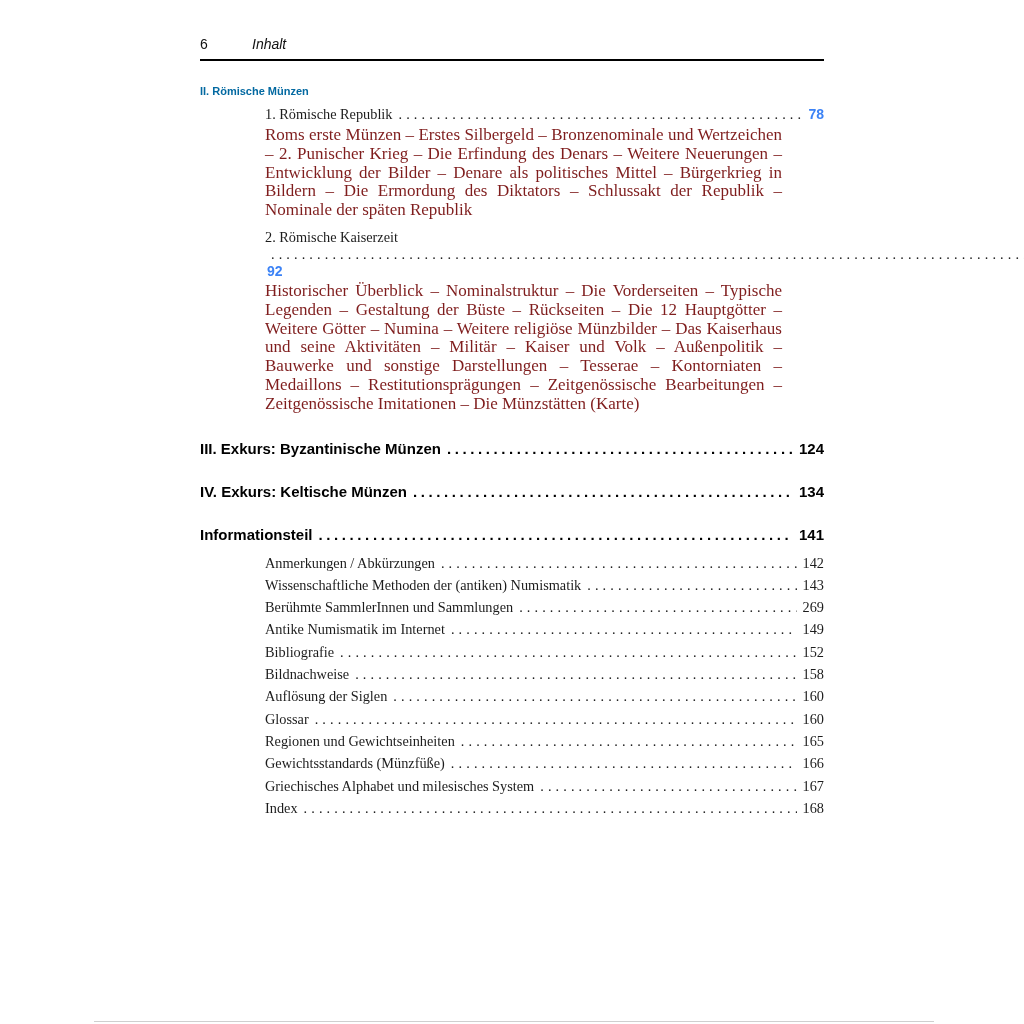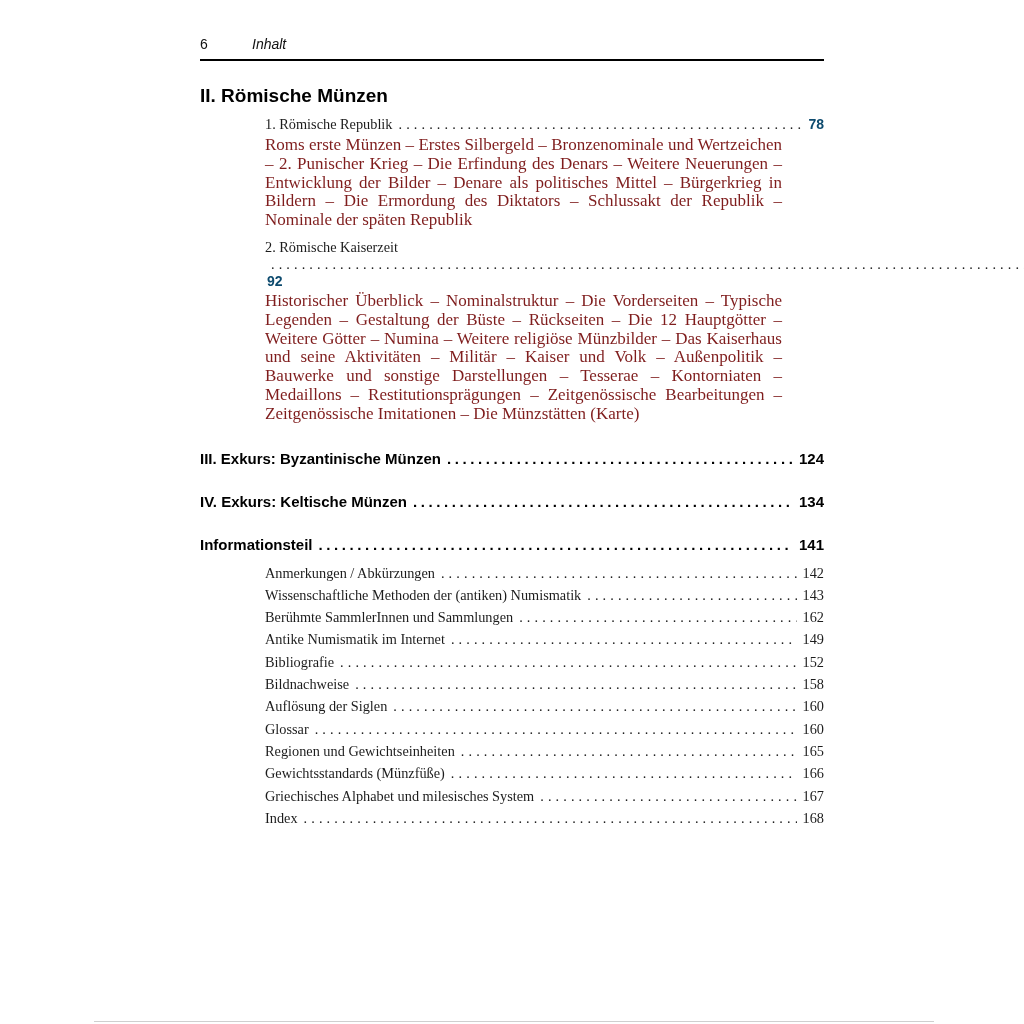--- a/index.html
+++ b/index.html
@@ -31,22 +31,22 @@
   .pagehead .running { font-style: italic; }
   .rule {
     margin-top: 7px;
     border-bottom: 2px solid #000;
     height: 0;
   }
   
   .h-sans {
     font-family: "Liberation Sans", sans-serif;
     font-weight: bold;
-    font-size: 19px;
-    color: #000000;
+    font-size: 11px;
+    color: #0369a1;
     margin: 0;
   }
   .sec-heading { margin-top: 24px; }
   
   .toc-row {
     display: flex;
     align-items: flex-start;
     font-size: 14.3px;
   }
   .toc-row.indent { margin-left: 65px; }
@@ -61,21 +61,21 @@
     color: #1c1c1c;
   }
   .dots::after {
     content: "........................................................................................................................";
   }
   .pg { margin-left: 2px; white-space: nowrap; }
   .pg-bold {
     font-family: "Liberation Sans", sans-serif;
     font-weight: bold;
     font-size: 14px;
-    color: #0c4a6e;
+    color: #3b82f6;
   }
   
   .desc {
     margin: 3px 0 0 65px;
     width: 517px;
     font-size: 17px;
     line-height: 18.8px;
     text-align: justify;
     color: #7f1d1d;
   }
@@ -163,21 +163,21 @@
         <span class="pg">142</span>
       </div>
       <div class="info-row">
         <span class="t">Wissenschaftliche Methoden der (antiken) Numismatik</span>
         <span class="dots"></span>
         <span class="pg">143</span>
       </div>
       <div class="info-row">
         <span class="t">Berühmte SammlerInnen und Sammlungen</span>
         <span class="dots"></span>
-        <span class="pg">162</span>
+        <span class="pg">269</span>
       </div>
       <div class="info-row">
         <span class="t">Antike Numismatik im Internet</span>
         <span class="dots"></span>
         <span class="pg">149</span>
       </div>
       <div class="info-row">
         <span class="t">Bibliografie</span>
         <span class="dots"></span>
         <span class="pg">152</span>

